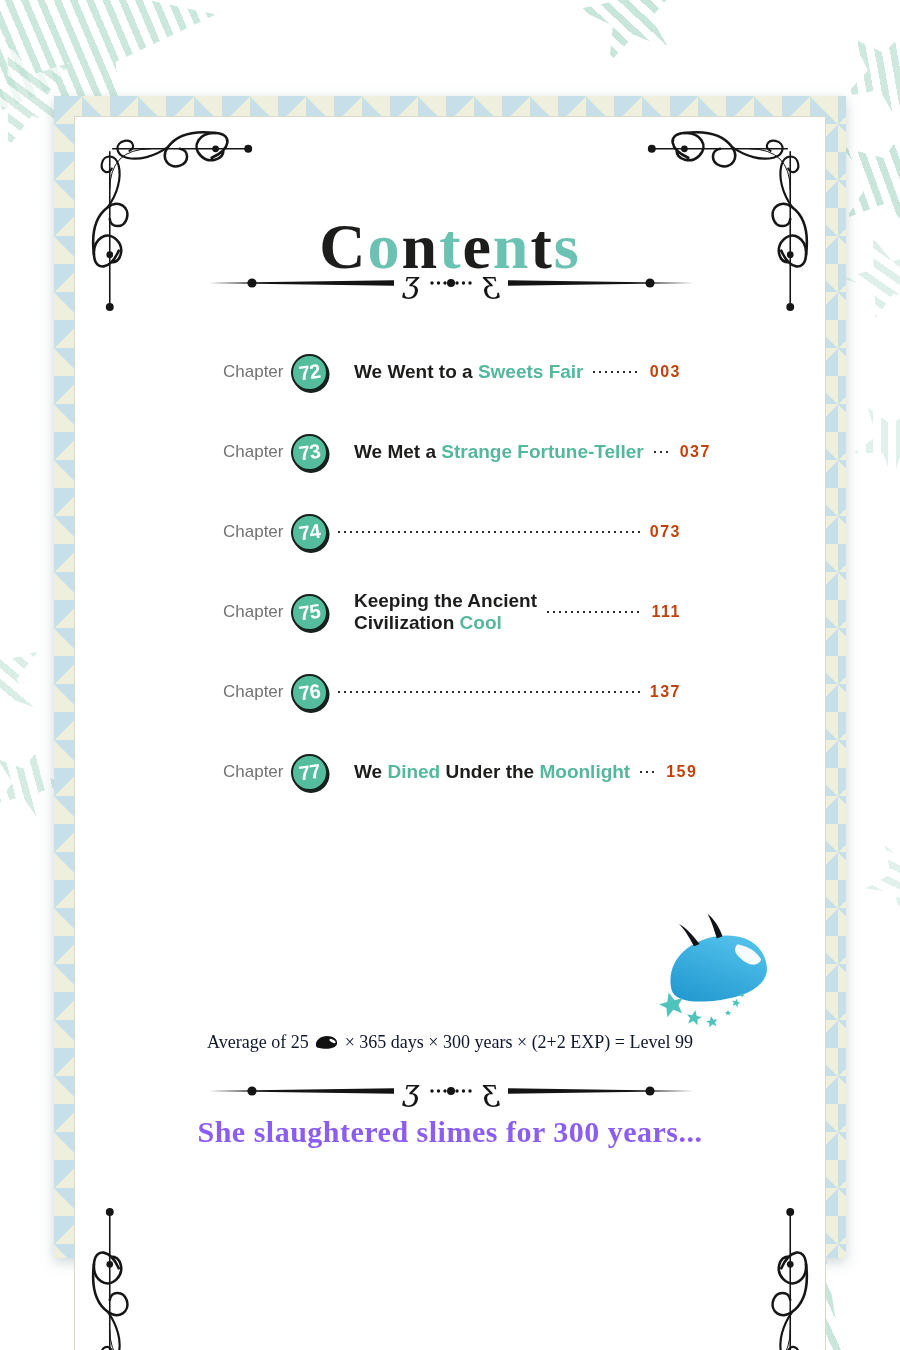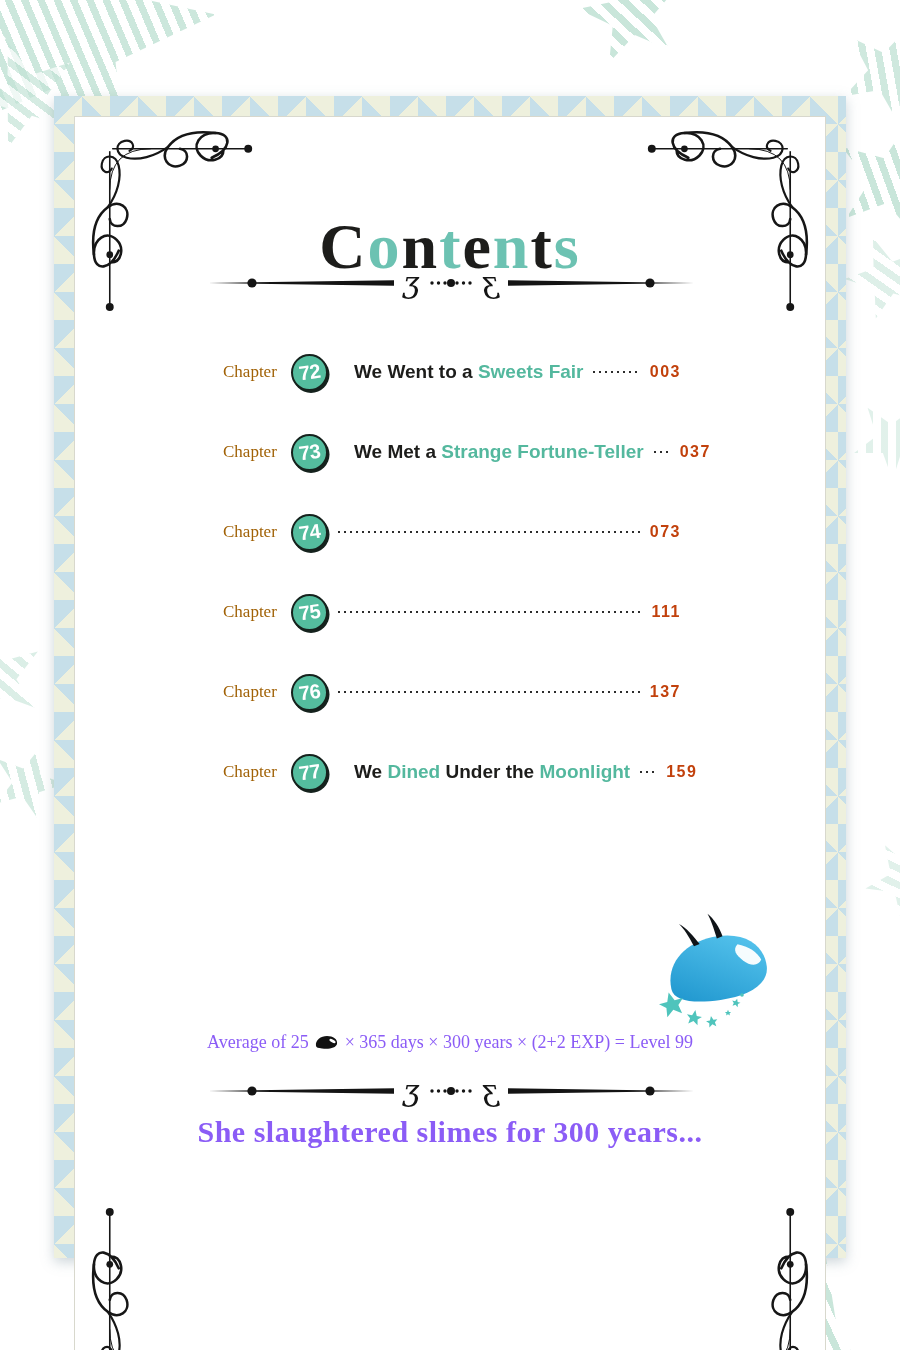--- a/index.html
+++ b/index.html
@@ -48,21 +48,21 @@
   .divider{position:absolute;left:131px;width:490px;height:36px;}
   .divider svg{width:100%;height:100%;display:block;}
   .divider-1{top:148px;}
   .divider-2{top:956px;}
   
   .chapter-list{position:absolute;inset:0;}
   .chapter-row{
     position:absolute;left:148px;width:458px;height:62px;
     display:flex;align-items:center;
   }
-  .chapter-word{font-size:17px;color:#a16207;width:64px;flex:0 0 auto;font-family:Liberation Serif, serif;}
+  .chapter-word{font-size:17px;color:#737373;width:64px;flex:0 0 auto;}
   .badge{
     width:37px;height:37px;border-radius:50%;flex:0 0 auto;
     background:#54bd9e;border:2.5px solid #15221d;box-sizing:border-box;
     box-shadow:1.5px 2px 0 #15221d;
     display:flex;align-items:center;justify-content:center;margin-left:4px;
   }
   .badge-num{
     color:#ffffff;font-weight:bold;font-size:20px;letter-spacing:-.5px;
     transform:rotate(-8deg);
   }
@@ -77,21 +77,21 @@
   }
   .pagenum{
     flex:0 0 auto;font-weight:bold;font-size:16px;letter-spacing:1.5px;color:#c2410c;
   }
   
   .slime-art{position:absolute;left:575px;top:788px;width:125px;height:135px;}
   .slime-art svg{width:100%;height:100%;display:block;overflow:visible;}
   
   .stats{
     position:absolute;top:912px;left:0;width:100%;text-align:center;
-    font-family:"Liberation Serif",serif;font-size:18px;line-height:26px;color:#8b5cf6;
+    font-family:"Liberation Serif",serif;font-size:18px;line-height:26px;color:#0f172a;
   }
   .stats .mini-slime{vertical-align:-3px;margin:0 5px;}
   .tagline{
     position:absolute;top:998px;left:0;width:100%;text-align:center;
     font-family:"Liberation Serif",serif;font-weight:bold;font-size:30px;
     letter-spacing:.5px;color:#8b5cf6;
   }
 </style>
 </head>
 <body>
@@ -212,20 +212,24 @@
           <span class="badge-num">74</span>
         </span>
     <div class="leader"></div>
     <span class="pagenum">073</span>
   </div>
       <div class="chapter-row" style="top: 464px;">
     <span class="chapter-word">Chapter</span>
     <span class="badge">
           <span class="badge-num">75</span>
         </span>
+    <div class="title-lines">
+          <div class="tline"><span class="dark">Keeping the Ancient</span></div>
+          <div class="tline"><span class="dark">Civilization </span><span class="teal">Cool</span></div>
+        </div>
     <div class="leader"></div>
     <span class="pagenum">111</span>
   </div>
       <div class="chapter-row" style="top: 544px;">
     <span class="chapter-word">Chapter</span>
     <span class="badge">
           <span class="badge-num">76</span>
         </span>
     <div class="leader"></div>
     <span class="pagenum">137</span>

